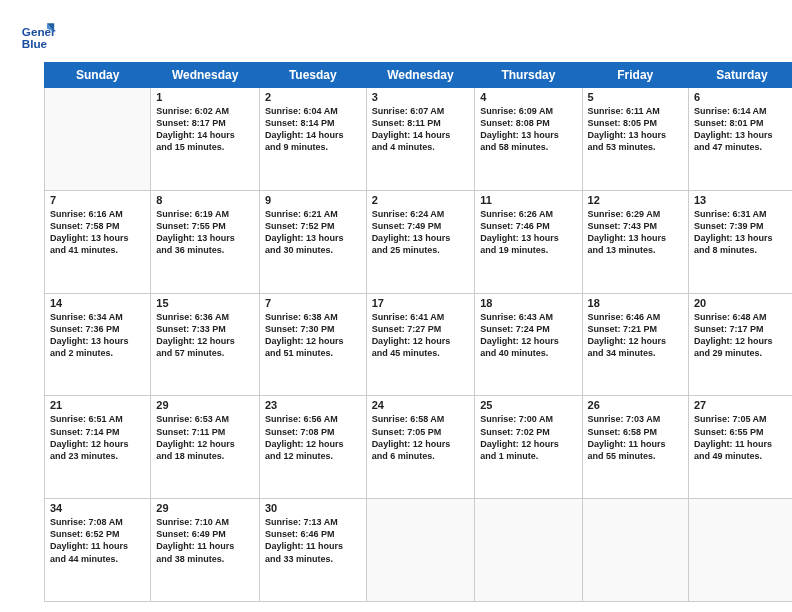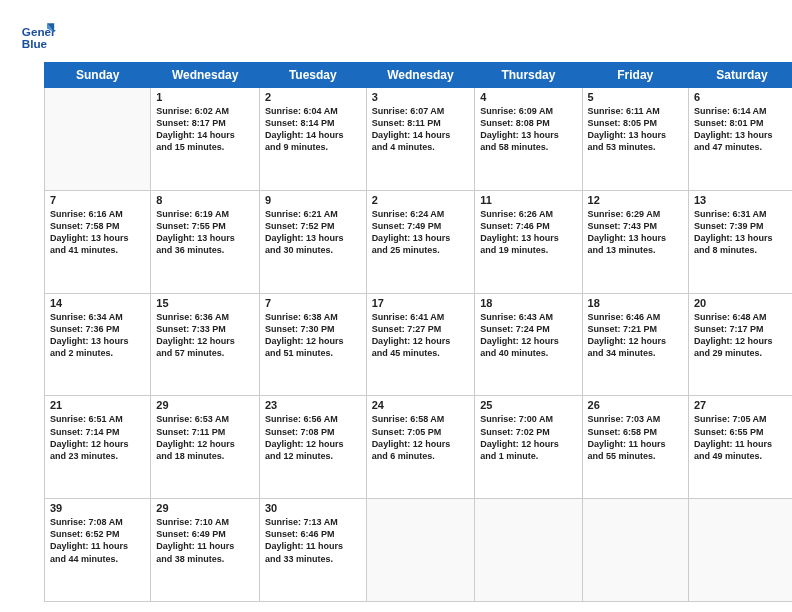--- a/index.html
+++ b/index.html
@@ -225,21 +225,21 @@
             <span class="day-num">26</span>
             <div class="day-info">Sunrise: 7:03 AM<br>Sunset: 6:58 PM<br>Daylight: 11 hours<br>and 55 minutes.</div>
           </td>
           <td>
             <span class="day-num">27</span>
             <div class="day-info">Sunrise: 7:05 AM<br>Sunset: 6:55 PM<br>Daylight: 11 hours<br>and 49 minutes.</div>
           </td>
         </tr>
         <tr>
           <td>
-            <span class="day-num">39</span>
+            <span class="day-num">34</span>
             <div class="day-info">Sunrise: 7:08 AM<br>Sunset: 6:52 PM<br>Daylight: 11 hours<br>and 44 minutes.</div>
           </td>
           <td>
             <span class="day-num">29</span>
             <div class="day-info">Sunrise: 7:10 AM<br>Sunset: 6:49 PM<br>Daylight: 11 hours<br>and 38 minutes.</div>
           </td>
           <td>
             <span class="day-num">30</span>
             <div class="day-info">Sunrise: 7:13 AM<br>Sunset: 6:46 PM<br>Daylight: 11 hours<br>and 33 minutes.</div>
           </td>

